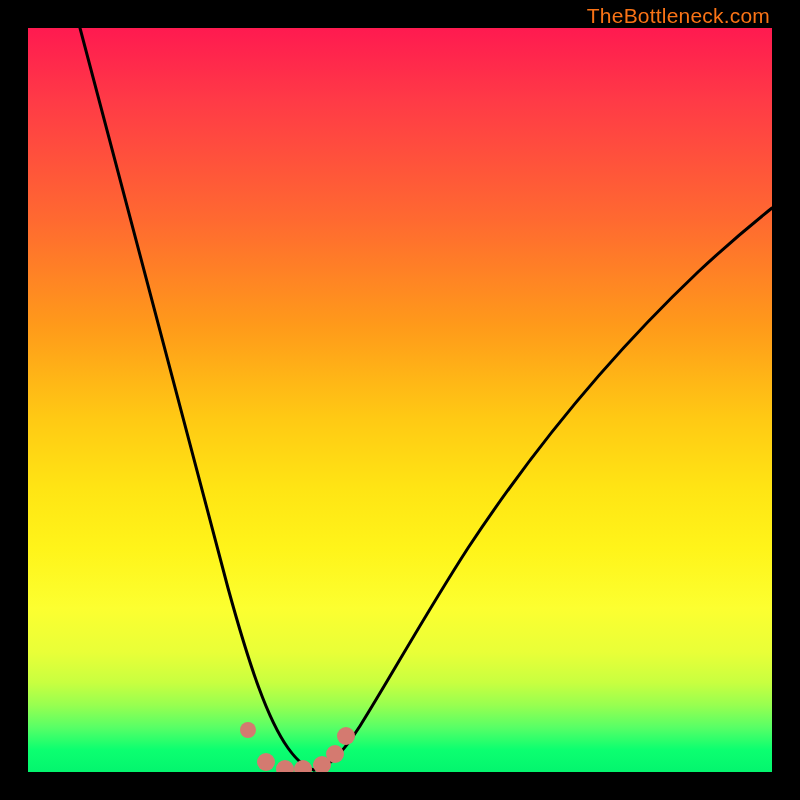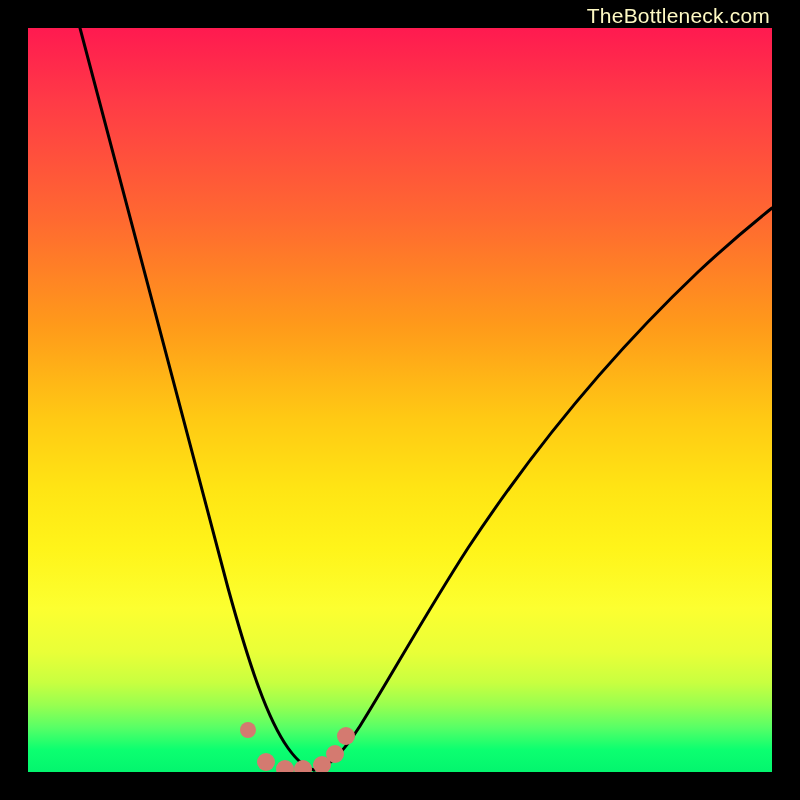--- a/index.html
+++ b/index.html
@@ -37,21 +37,21 @@
       #98ff50 91%,
       #58ff66 94%,
       #0cff70 97%,
       #03f56e 100%
     );
   }
   .watermark {
     position: absolute;
     right: 30px;
     top: 4px;
-    color: #fef9c3;
+    color: #f97316;
     font-size: 21px;
     letter-spacing: 0.2px;
     font-weight: 400;
   }
   svg.curves {
     position: absolute;
     left: 0;
     top: 0;
   }
 </style>

